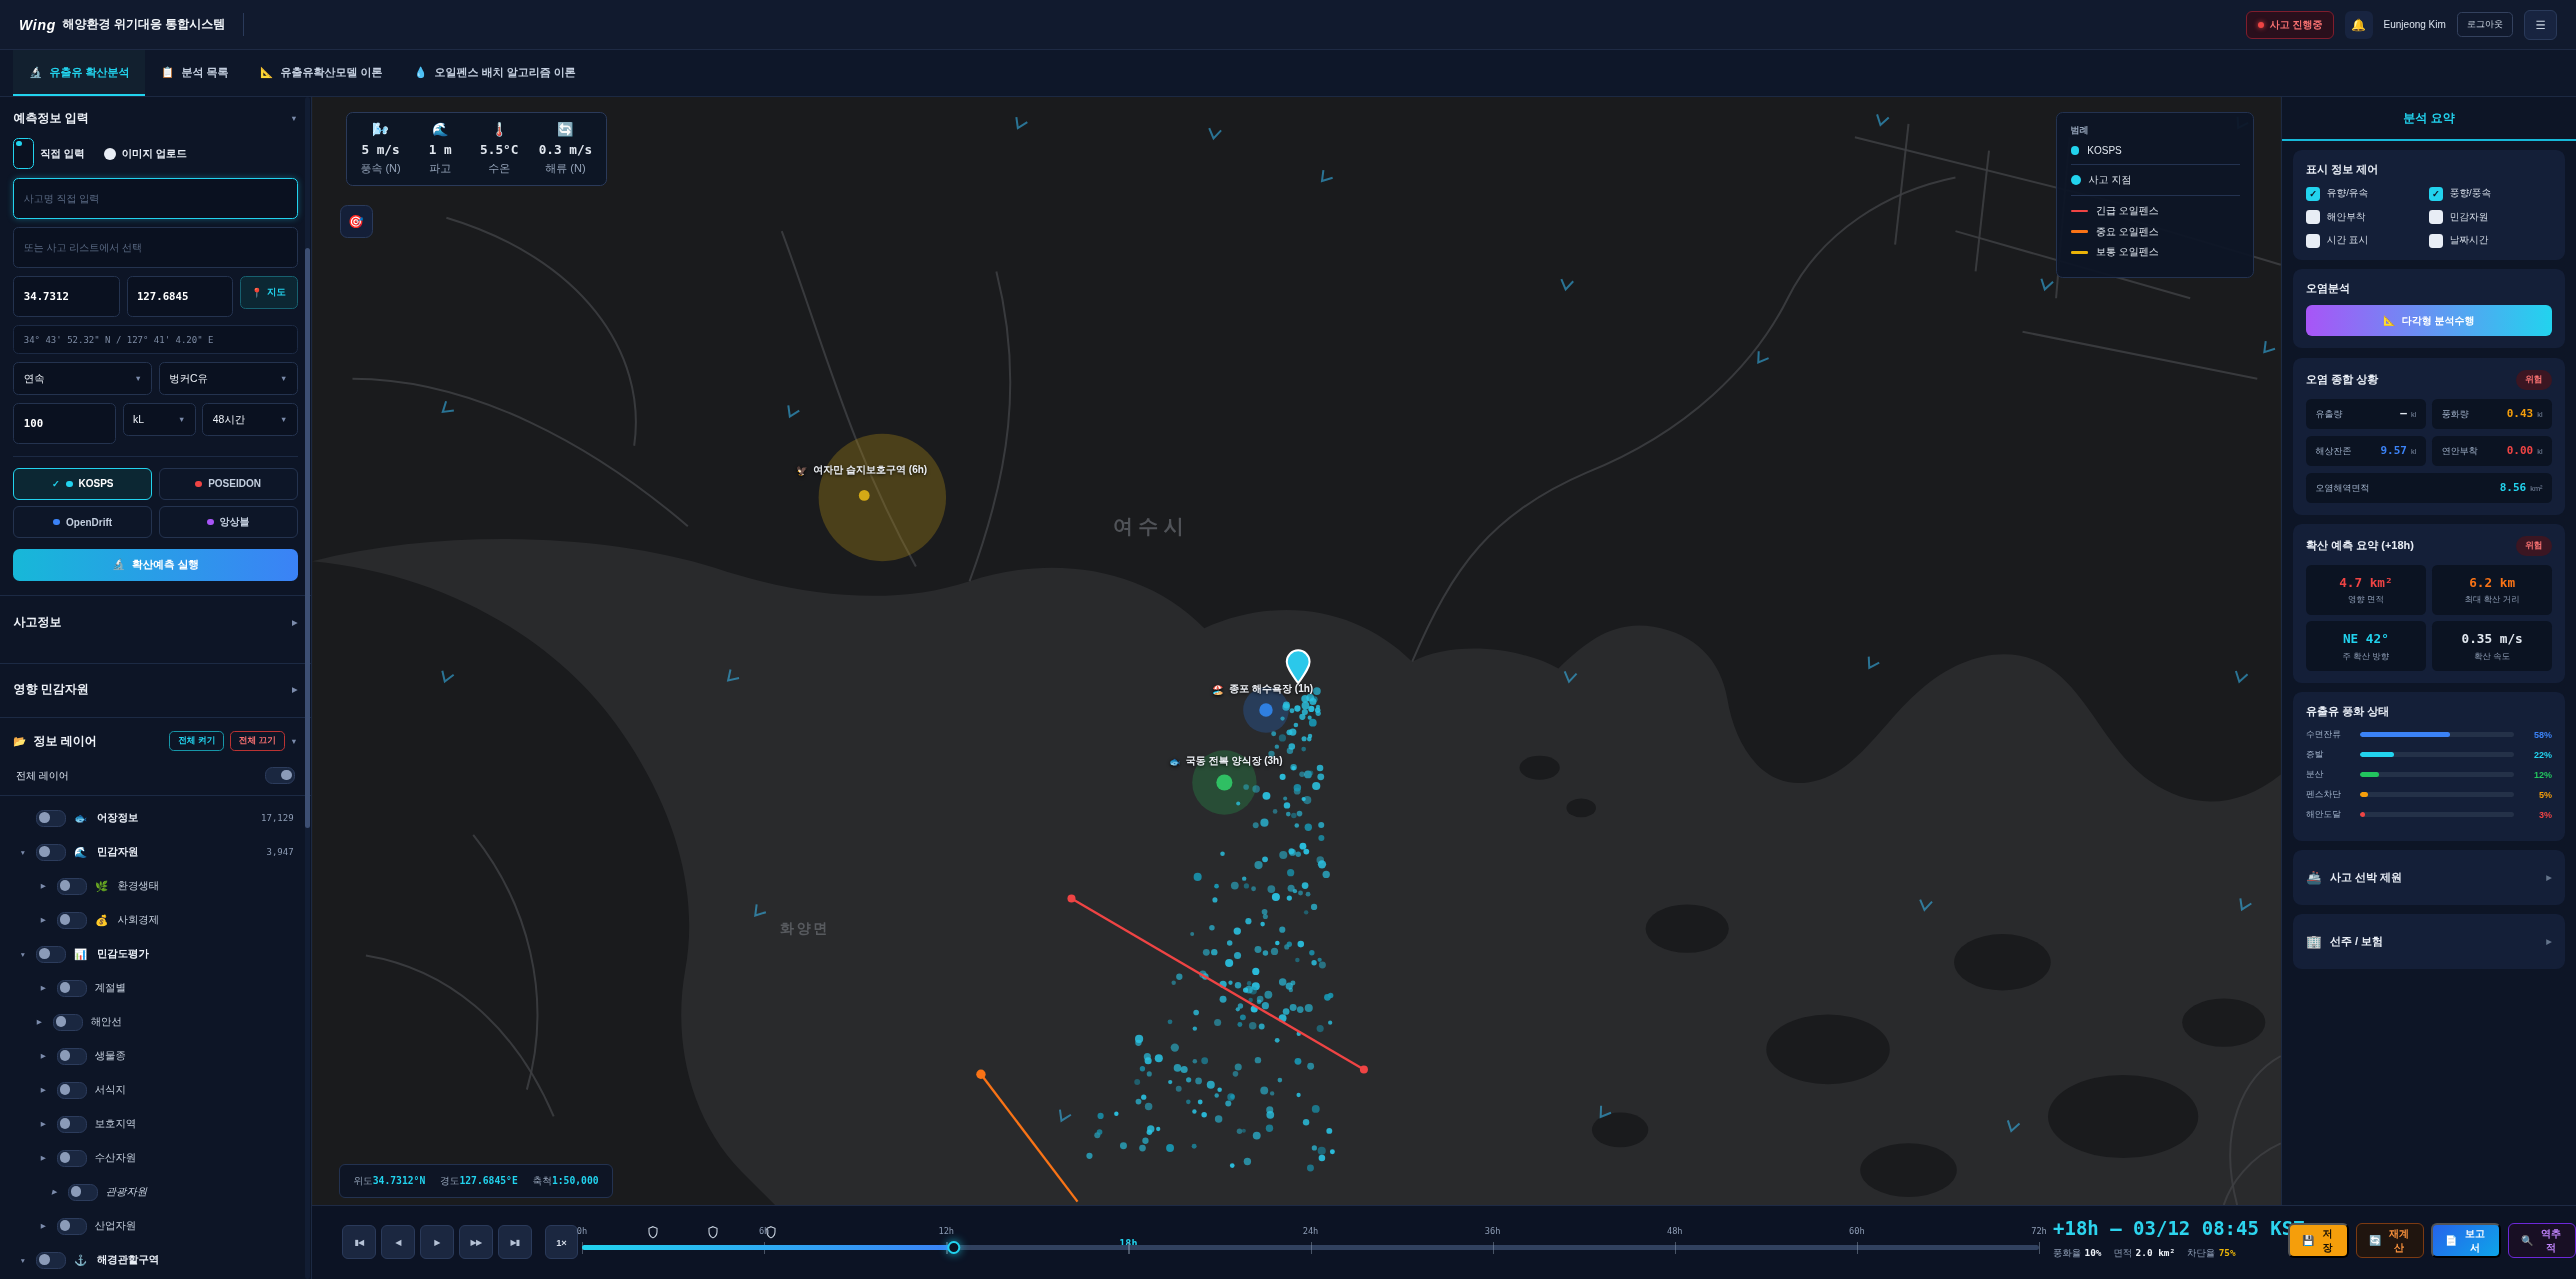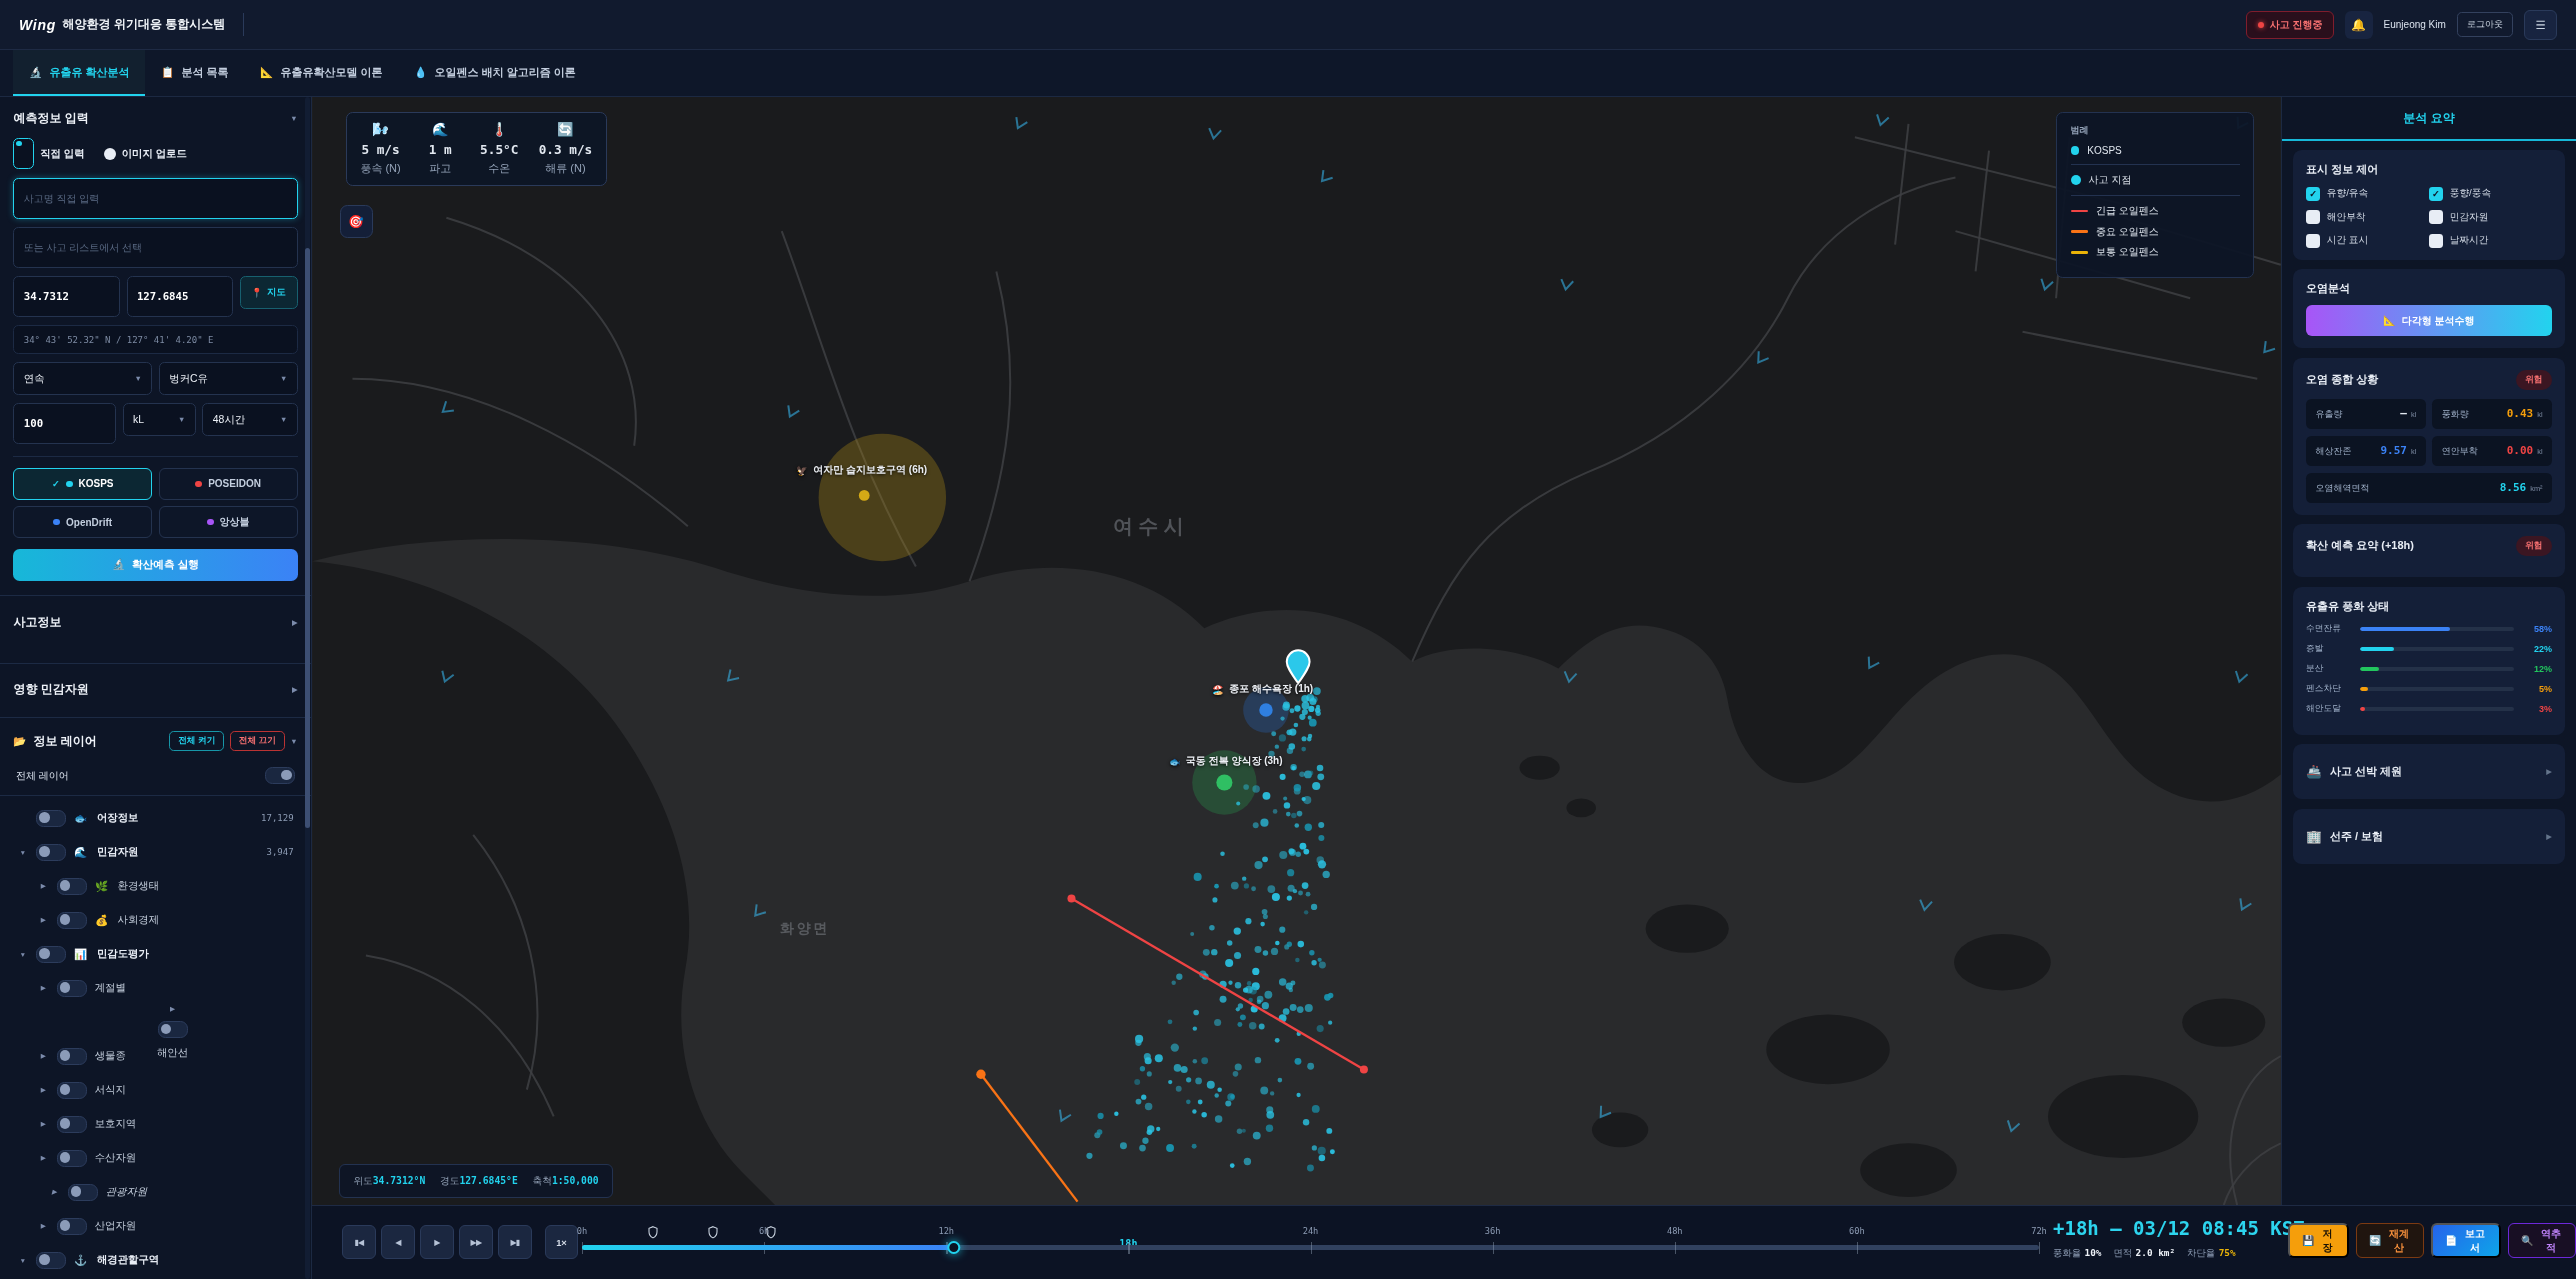--- a/index.html
+++ b/index.html
@@ -342,21 +342,21 @@
           <span class="emo">📊</span>
           <span class="lbl b">민감도평가</span>
         </div>
         <div class="lay-row" style="padding-left:38px;">
           <span class="car">▶</span>
           <div class="tgl">
             <div class="knob"></div>
           </div>
           <span class="lbl">계절별</span>
         </div>
-        <div class="lay-row" style="padding-left:34px;flex-direction:column;">
+        <div class="lay-row" style="padding-left:34px;">
           <span class="car">▶</span>
           <div class="tgl">
             <div class="knob"></div>
           </div>
           <span class="lbl">해안선</span>
         </div>
         <div class="lay-row" style="padding-left:38px;">
           <span class="car">▶</span>
           <div class="tgl">
             <div class="knob"></div>
@@ -872,20 +872,38 @@
             <span class="su">km²</span>
           </div>
         </div>
     </div>
 
     <div class="card">
       <div class="c-title-row">
         <span class="c-title">확산 예측 요약 (+18h)</span>
         <span class="badge-danger">위험</span>
       </div>
+      <div id="spread">
+          <div class="sp-cell">
+            <div class="v" style="color:#ef4444">4.7 km²</div>
+            <div class="l">영향 면적</div>
+          </div>
+          <div class="sp-cell">
+            <div class="v" style="color:#f97316">6.2 km</div>
+            <div class="l">최대 확산 거리</div>
+          </div>
+          <div class="sp-cell">
+            <div class="v" style="color:#22d3ee">NE 42°</div>
+            <div class="l">주 확산 방향</div>
+          </div>
+          <div class="sp-cell">
+            <div class="v" style="color:#e2e8f0">0.35 m/s</div>
+            <div class="l">확산 속도</div>
+          </div>
+        </div>
     </div>
 
     <div class="card">
       <div class="c-title-row">
           <span class="c-title">유출유 풍화 상태</span>
         </div>
       <div id="bars">
           <div class="bar-row">
             <span class="bl">수면잔류</span>
             <div class="bar-track">

